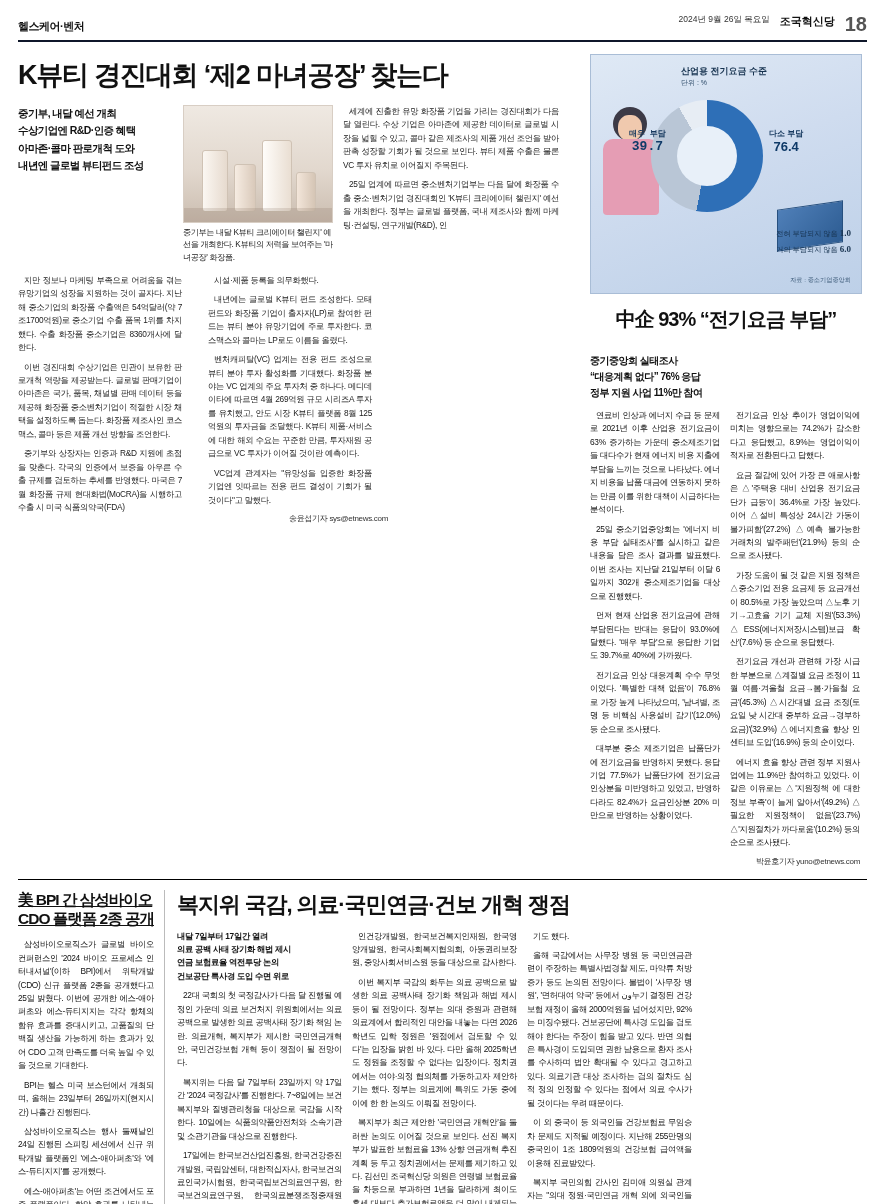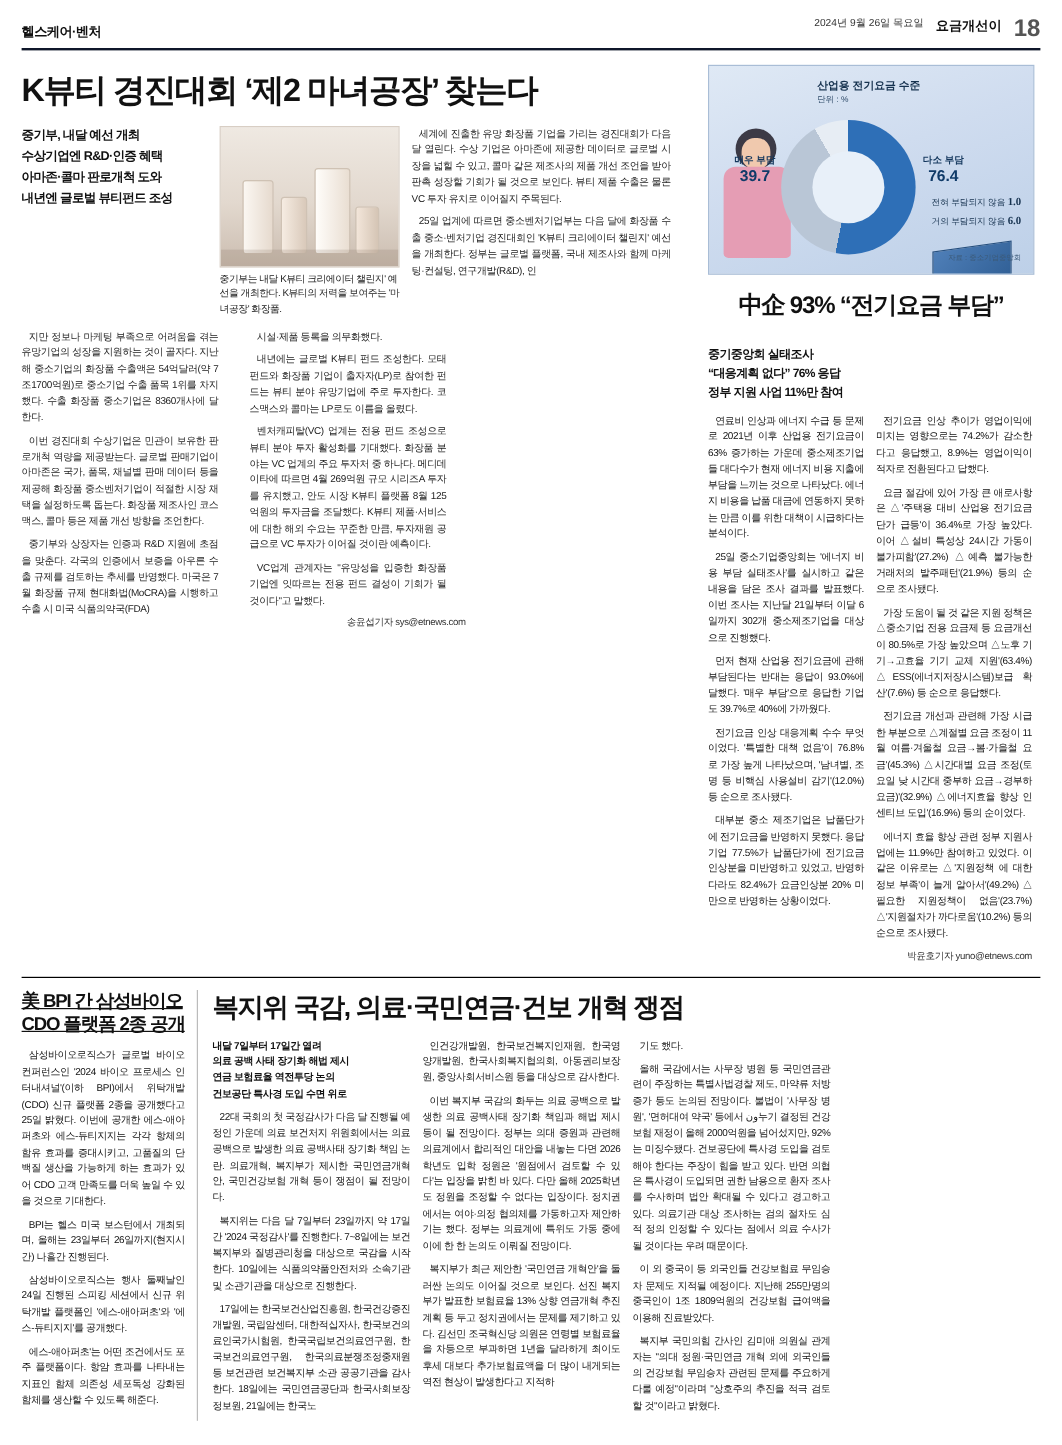--- a/index.html
+++ b/index.html
@@ -55,39 +55,39 @@
   .photo-cap-text { font-size: 8.2px; line-height: 1.5; color: #222; margin-top: 4px; letter-spacing: -0.4px; }
 
   .cols-3 { display: flex; gap: 10px; margin-top: 10px; }
   .col { width: 180px; font-size: 8.3px; line-height: 1.62; text-align: justify; letter-spacing: -0.3px; color: #222; }
   .col p { margin: 0 16px 6px 0; text-indent: 6px; }
   .byline { font-size: 8px; text-align: right; color: #333; margin-top: 2px; }
 
   
   .chart-box { width: 272px; }
   .chart-card {
-    width: 272px; height: 175px;
+    width: 272px; height: 240px;
     background: linear-gradient(160deg,#dfe9f5 0%, #cfdcef 45%, #bdd0e8 100%);
     border: 1px solid #a9bdd6; position: relative; overflow: hidden;
   }
   .chart-title {
     position: absolute; top: 10px; left: 90px; font-size: 9px; font-weight: bold; color: #16324f;
   }
   .chart-unit { position: absolute; top: 23px; left: 90px; font-size: 7px; color: #2d4a68; }
   .donut {
     position: absolute; left: 60px; top: 45px; width: 112px; height: 112px; border-radius: 50%;
     background: conic-gradient(#2e6fb7 0deg 191deg, #b9c6d6 191deg 330deg, #e7edf4 330deg 360deg);
   }
   .donut::after {
     content:""; position: absolute; inset: 26px; border-radius: 50%;
     background: #e8f0f9;
   }
   .lbl { position: absolute; font-size: 8px; font-weight: bold; color: #13365c; text-align: center; line-height: 1.25; }
   .lbl .num { display: block; font-size: 13px; color: #0f3a68; }
-  .lbl-a { left: 21px; top: 74px; }
+  .lbl-a { left: 38px; top: 74px; font-family: Liberation Mono, monospace; }
   .lbl-b { left: 178px; top: 74px; }
   .legend { position: absolute; bottom: 36px; right: 10px; font-size: 7.2px; color: #16324f; text-align: right; line-height: 1.7; }
   .legend b { font-size: 9px; font-family: Liberation Serif, serif; }
   .chart-src { position: absolute; bottom: 8px; right: 10px; font-size: 6.2px; color: #3c5a78; }
   .person {
     position: absolute; left: 6px; top: 52px; width: 70px; height: 130px;
   }
   .person .head { position:absolute; left: 16px; top: 0; width: 34px; height: 34px; border-radius: 50%; background:#3c3a46; }
   .person .face { position:absolute; left: 21px; top: 8px; width: 24px; height: 26px; border-radius: 45%; background:#f0c9ae; }
   .person .body { position:absolute; left: 6px; top: 32px; width: 56px; height: 76px; border-radius: 10px 10px 4px 4px; background:#e59db4; }
@@ -122,21 +122,21 @@
 </style>
 </head>
 <body>
 
 <div class="page">
 
   <div class="masthead">
     <div class="masthead-left">헬스케어·벤처</div>
     <div class="masthead-right">
       <div class="mast-date">2024년 9월 26일 목요일</div>
-      <div class="mast-paper">요금개선이</div>
+      <div class="mast-paper">조국혁신당</div>
       <div class="mast-page">18</div>
     </div>
   </div>
 
   <div class="top-zone">
 
     <div class="top-left">
       <div class="headline-main">K뷰티 경진대회 ‘제2 마녀공장’ 찾는다</div>
 
       <div class="lead-row">
@@ -215,21 +215,21 @@
         <div class="chart-body" style="width:130px">
           <p>연료비 인상과 에너지 수급 등 문제로 2021년 이후 산업용 전기요금이 63% 증가하는 가운데 중소제조기업들 대다수가 현재 에너지 비용 지출에 부담을 느끼는 것으로 나타났다. 에너지 비용을 납품 대금에 연동하지 못하는 만큼 이를 위한 대책이 시급하다는 분석이다.</p>
           <p>25일 중소기업중앙회는 '에너지 비용 부담 실태조사'를 실시하고 같은 내용을 담은 조사 결과를 발표했다. 이번 조사는 지난달 21일부터 이달 6일까지 302개 중소제조기업을 대상으로 진행했다.</p>
           <p>먼저 현재 산업용 전기요금에 관해 부담된다는 반대는 응답이 93.0%에 달했다. '매우 부담'으로 응답한 기업도 39.7%로 40%에 가까웠다.</p>
           <p>전기요금 인상 대응계획 수수 무엇이었다. '특별한 대책 없음'이 76.8%로 가장 높게 나타났으며, '남녀별, 조명 등 비핵심 사용설비 감기'(12.0%) 등 순으로 조사됐다.</p>
           <p>대부분 중소 제조기업은 납품단가에 전기요금을 반영하지 못했다. 응답 기업 77.5%가 납품단가에 전기요금 인상분을 미반영하고 있었고, 반영하다라도 82.4%가 요금인상분 20% 미만으로 반영하는 상황이었다.</p>
         </div>
         <div class="chart-body" style="width:130px">
           <p>전기요금 인상 추이가 영업이익에 미치는 영향으로는 74.2%가 감소한다고 응답했고, 8.9%는 영업이익이 적자로 전환된다고 답했다.</p>
           <p>요금 절감에 있어 가장 큰 애로사항은 △'주택용 대비 산업용 전기요금 단가 급등'이 36.4%로 가장 높았다. 이어 △설비 특성상 24시간 가동이 불가피함'(27.2%) △예측 불가능한 거래처의 발주패턴'(21.9%) 등의 순으로 조사됐다.</p>
-          <p>가장 도움이 될 것 같은 지원 정책은 △중소기업 전용 요금제 등 요금개선이 80.5%로 가장 높았으며 △노후 기기→고효율 기기 교체 지원'(63.4%) △ESS(에너지저장시스템)보급 확산'(7.6%) 등 순으로 응답했다.</p>
+          <p>가장 도움이 될 것 같은 지원 정책은 △중소기업 전용 요금제 등 요금개선이 80.5%로 가장 높았으며 △노후 기기→고효율 기기 교체 지원'(53.3%) △ESS(에너지저장시스템)보급 확산'(7.6%) 등 순으로 응답했다.</p>
           <p>전기요금 개선과 관련해 가장 시급한 부분으로 △계절별 요금 조정이 11월 여름·겨울철 요금→봄·가을철 요금'(45.3%) △시간대별 요금 조정(토요일 낮 시간대 중부하 요금→경부하 요금)'(32.9%) △에너지효율 향상 인센티브 도입'(16.9%) 등의 순이었다.</p>
           <p>에너지 효율 향상 관련 정부 지원사업에는 11.9%만 참여하고 있었다. 이 같은 이유로는 △'지원정책 에 대한 정보 부족'이 늘게 알아서'(49.2%) △필요한 지원정책이 없음'(23.7%) △'지원절차가 까다로움'(10.2%) 등의 순으로 조사됐다.</p>
           <p></p>
           <div class="byline">박윤호기자 yuno@etnews.com</div>
         </div>
       </div>
     </div>
   </div>
 
   <div class="mid-rule"></div>

